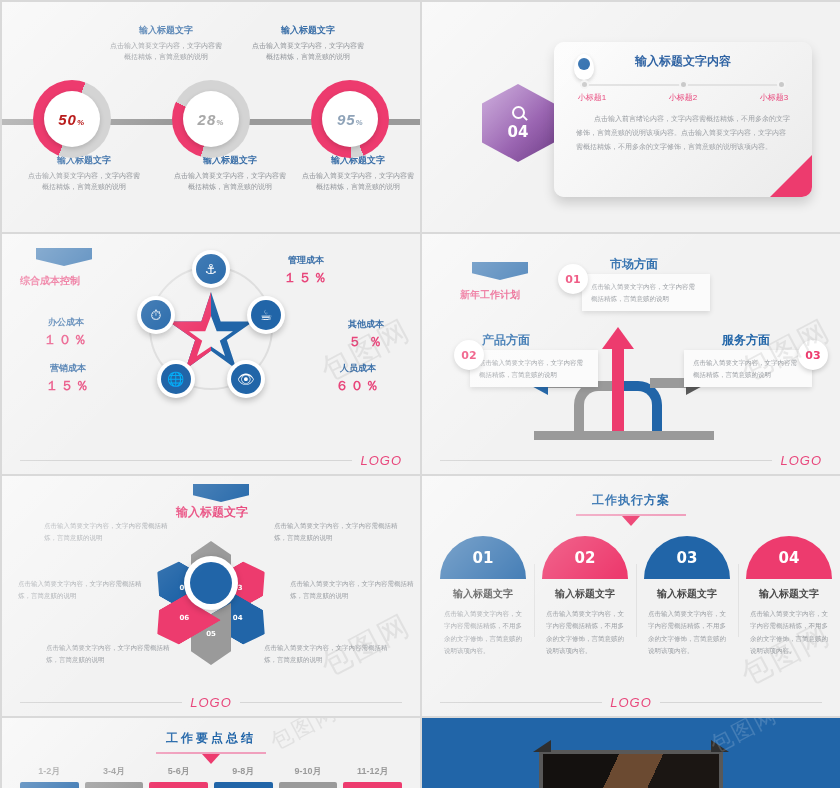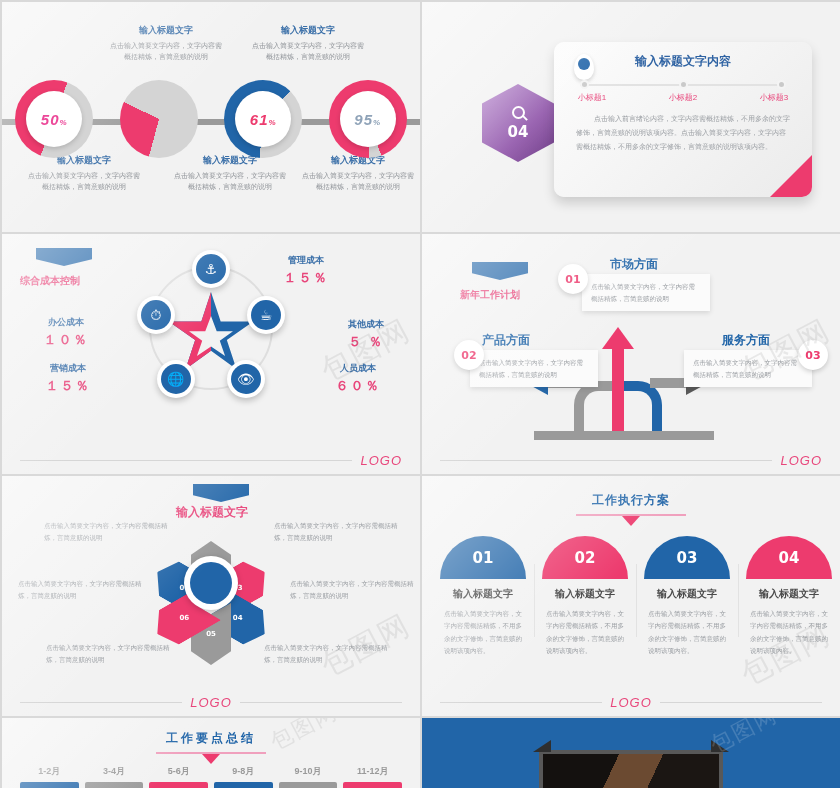--- a/index.html
+++ b/index.html
@@ -221,34 +221,29 @@
     <div class="cap ctr" style="left:250px;top:22px;">
       <b>输入标题文字</b>
       <span>点击输入简要文字内容，文字内容需概括精炼，言简意赅的说明</span>
     </div>
 
     <div class="rings">
       <div class="ringwrap">
         <div class="ring">
             <div class="arc" style="background:conic-gradient(from 200deg,#ed3b6e 0 50%,#d4d4d4 50% 100%);"></div>
             <div class="inner">
-              <span class="pct" style="color:#ec4899"><span>50</span><small>%</small></span>
+              <span class="pct" style="color:#b91c1c"><span>50</span><small>%</small></span>
             </div>
           </div>
       </div>
       <div class="ringwrap">
         <div class="ring">
             <div class="arc" style="background:conic-gradient(from 195deg,#ed3b6e 0 28%,#d4d4d4 28% 100%);"></div>
-          </div>
-      </div>
-      <div class="ringwrap">
-        <div class="ring">
-            <div class="arc" style="background:conic-gradient(from 185deg,#2165a8 0 61%,#d4d4d4 61% 100%);"></div>
             <div class="inner">
-              <span class="pct" style="color:#ed3b6e"><span>61</span><small>%</small></span>
+              <span class="pct" style="color:#a8a8a8"><span>28</span><small>%</small></span>
             </div>
           </div>
       </div>
       <div class="ringwrap">
         <div class="ring">
             <div class="arc" style="background:conic-gradient(from 178deg,#ed3b6e 0 95%,#d4d4d4 95% 100%);"></div>
             <div class="inner">
               <span class="pct" style="color:#8fa3b8"><span>95</span><small>%</small></span>
             </div>
           </div>

